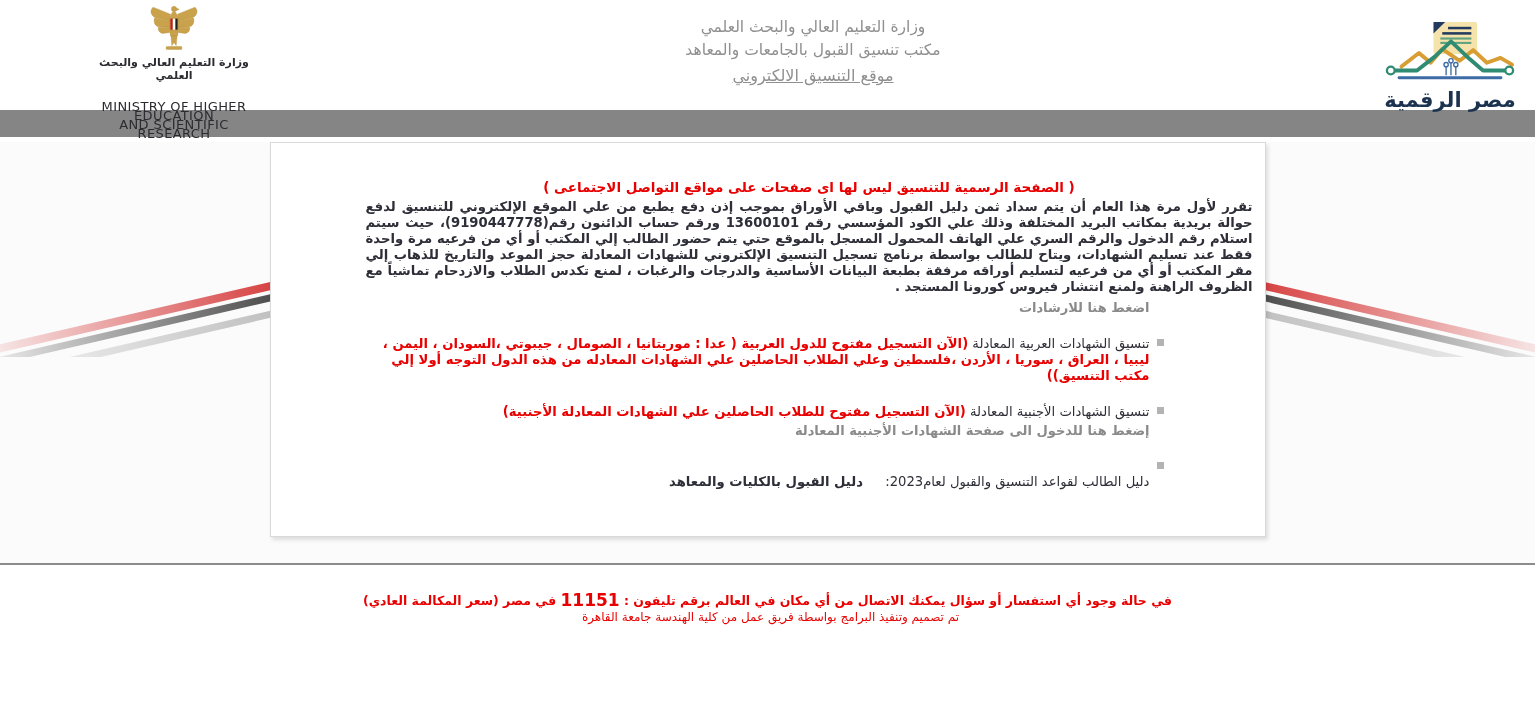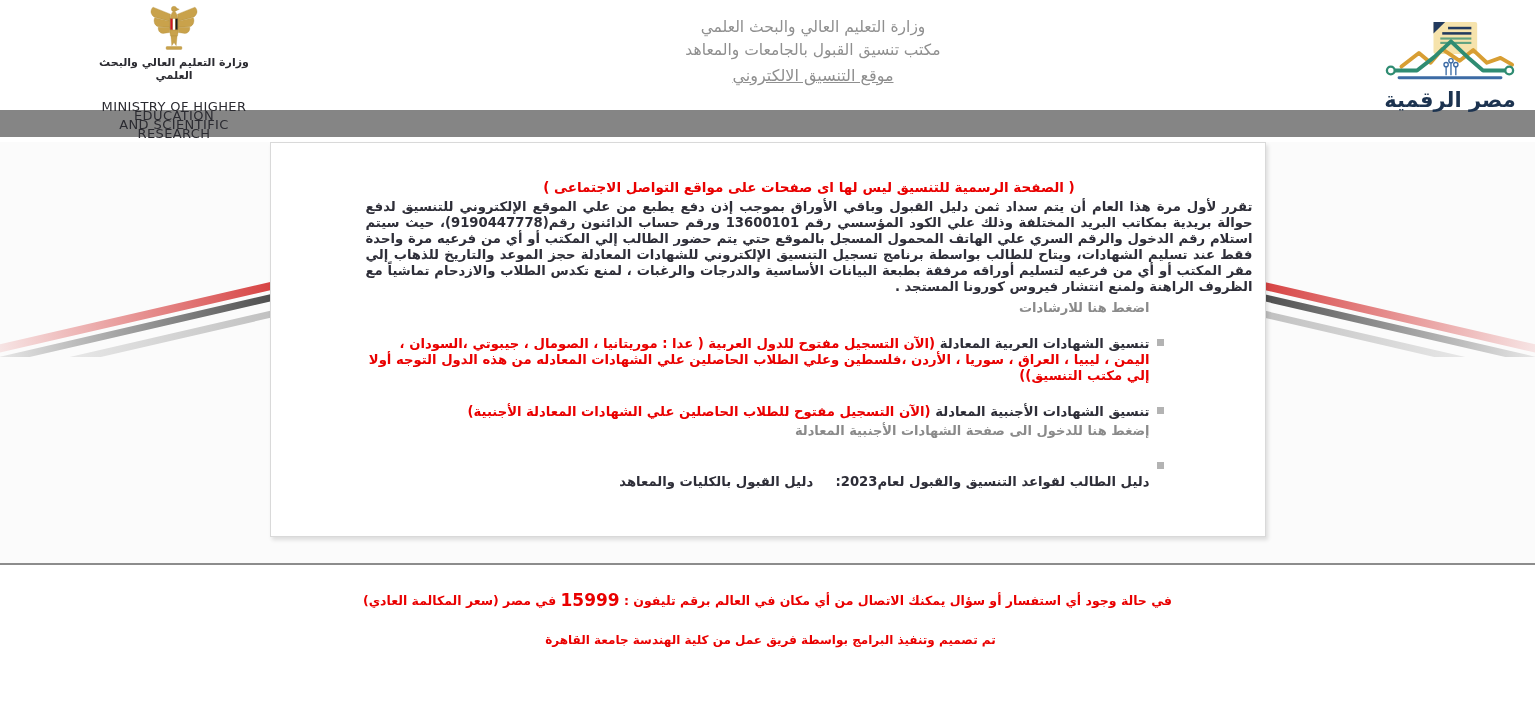--- a/index.html
+++ b/index.html
@@ -49,32 +49,32 @@
   .box-inner{direction:rtl; padding:36px 12px 26px 95px; color:var(--dark-text,#2e2e38);}
 
   .notice-heading{font-size:13.5px; font-weight:bold; color:var(--accent-red,#e90000); text-align:center; margin-bottom:4px;}
   .notice-paragraph{font-size:13.2px; font-weight:bold; line-height:16px; text-align:justify; color:var(--dark-text,#2e2e38);}
   .instructions-link{display:block; margin:5px 103px 0 0; font-size:13px; font-weight:bold;
     color:var(--muted-gray,#8a8a8a); text-decoration:none; cursor:pointer;}
 
   .sections-list{list-style:none; margin:21px 89px 0 0;}
   .sections-list li{position:relative; margin:0 14px 20px 0; font-size:13.2px; line-height:16px;}
   .sq{position:absolute; right:-14px; top:3px; width:7px; height:7px; background:#b3b3b3; display:block;}
-  .sec-title{font-weight:bold; color:var(--dark-text,#2e2e38);}
+  .sec-title{font-weight:normal; color:var(--dark-text,#2e2e38);}
   .sec-status{font-weight:bold; color:var(--accent-red,#e90000);}
   .sec-link{display:block; margin-top:3px; font-size:13px; font-weight:bold;
     color:var(--muted-gray,#8a8a8a); text-decoration:none; cursor:pointer;}
   .guide-link{display:inline-block; margin:15px 18px 0 0; font-size:13.2px; font-weight:bold;
     color:var(--dark-text,#2e2e38); text-decoration:none; cursor:pointer;}
 
   
   .footer{text-align:center; padding-top:25px; direction:rtl; background:#fff;}
   .footer-line1{color:var(--accent-red,#e90000); font-weight:bold; font-size:12.5px;}
   .footer-line1 .phone{font-size:17px; vertical-align:-1px;}
-  .footer-line2{color:var(--accent-red,#e90000); font-weight:bold; font-size:12px; margin-top:23px;padding-left:6px;}
+  .footer-line2{color:var(--accent-red,#e90000); font-weight:normal; font-size:12px; margin-top:0;padding-left:6px;}
 </style>
 </head>
 <body>
 
 <div class="page">
 
   <div class="header">
 
     <div class="ministry-logo">
       <svg width="56" height="52" viewBox="0 0 64 58">
@@ -176,17 +176,17 @@
             <span class="sq"></span>
             <span class="sec-title">دليل الطالب لقواعد التنسيق والقبول لعام2023:</span>
             <a class="guide-link">دليل القبول بالكليات والمعاهد</a>
           </li>
         </ul>
       </div>
     </div>
   </div>
 
   <div class="footer">
-    <div class="footer-line1"><span>في حالة وجود أي استفسار أو سؤال يمكنك الاتصال من أي مكان في العالم برقم تليفون : </span><span class="phone">15999</span><span> في مصر (سعر المكالمة العادي)</span></div>
+    <div class="footer-line1"><span>في حالة وجود أي استفسار أو سؤال يمكنك الاتصال من أي مكان في العالم برقم تليفون : </span><span class="phone">11151</span><span> في مصر (سعر المكالمة العادي)</span></div>
     <div class="footer-line2">تم تصميم وتنفيذ البرامج بواسطة فريق عمل من كلية الهندسة جامعة القاهرة</div>
   </div>
 
 </div>
 
 </body></html>

